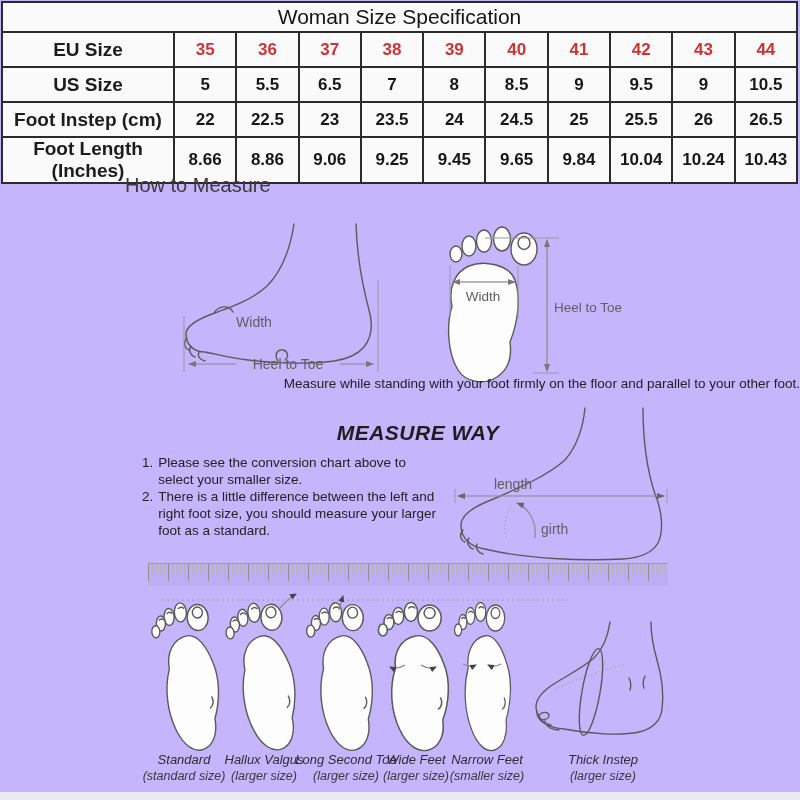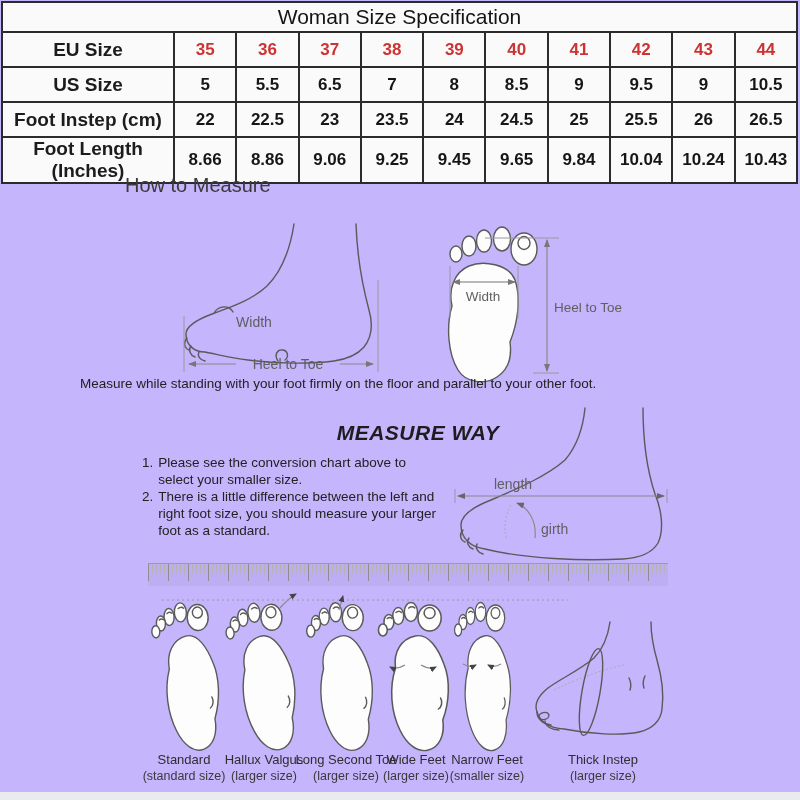--- a/index.html
+++ b/index.html
@@ -13,21 +13,21 @@
     border-collapse:collapse; table-layout:fixed; background:#fbfafa;
   }
   .size-table td{ border:2px solid #2b2b2b; text-align:center; padding:0; }
   .t-title{ height:28px; font-size:21px; font-weight:400; color:#141414; }
   .t-label{ height:33px; font-size:19px; font-weight:700; }
   .t-val{ height:33px; font-size:17px; font-weight:700; color:#161616; }
   tr.eu-row .t-val{ color:#cc3333;border-radius:11px; }
   
   .htm-heading{ position:absolute; left:125px; top:174px; font-size:20px; color:#3a3a3a; }
   .htm-intro{ position:absolute; left:125px; top:199px; font-size:13.5px; color:#2b2b2b; }
-  .htm-caption{ position:absolute; left:80px; top:376px; width:720px; text-align:left;
+  .htm-caption{ position:absolute; left:80px; top:376px; width:720px; text-align:right;
     font-size:13.5px; color:#222; }
   
   .mw-heading{ position:absolute; left:130px; top:421px; width:576px; text-align:center;
     font-family:Liberation Sans, sans-serif; font-style:italic; font-weight:700;
     font-size:21px; letter-spacing:0.5px; color:#1d1d1d; }
   .mw-steps{ position:absolute; left:142px; top:454px; width:302px;
     font-size:13.5px; line-height:17px; color:#222; }
   .mw-step{ display:flex; }
   .step-num{ flex:none; margin-right:5px; }
   
@@ -50,21 +50,21 @@
     border-top:1.5px solid #9c9c9c;
     background-color:rgba(0,0,0,0.035);
     background-image:
       repeating-linear-gradient(90deg,#8f8f8f 0 1px,transparent 1px 20px),
       repeating-linear-gradient(90deg,#b4b4b4 0 1px,transparent 1px 4px);
     background-size:100% 17px, 100% 10px;
     background-repeat:no-repeat,no-repeat;
   }
   
   .ft-label{ position:absolute; top:752px; transform:translateX(-50%); text-align:center;
-    white-space:nowrap; line-height:16px; }
+    white-space:nowrap; line-height:16px;font-style:italic; }
   .ft-name{ font-size:13px; color:#2e2e2e; }
   .ft-size{ font-size:12.5px; color:#3a3a3a; }
   .bottom-strip{ position:absolute; left:0; right:0; bottom:0; height:8px; background:#e9ebee; }
 </style>
 </head>
 <body>
 
 <div class="page">
 
   <table class="size-table">

